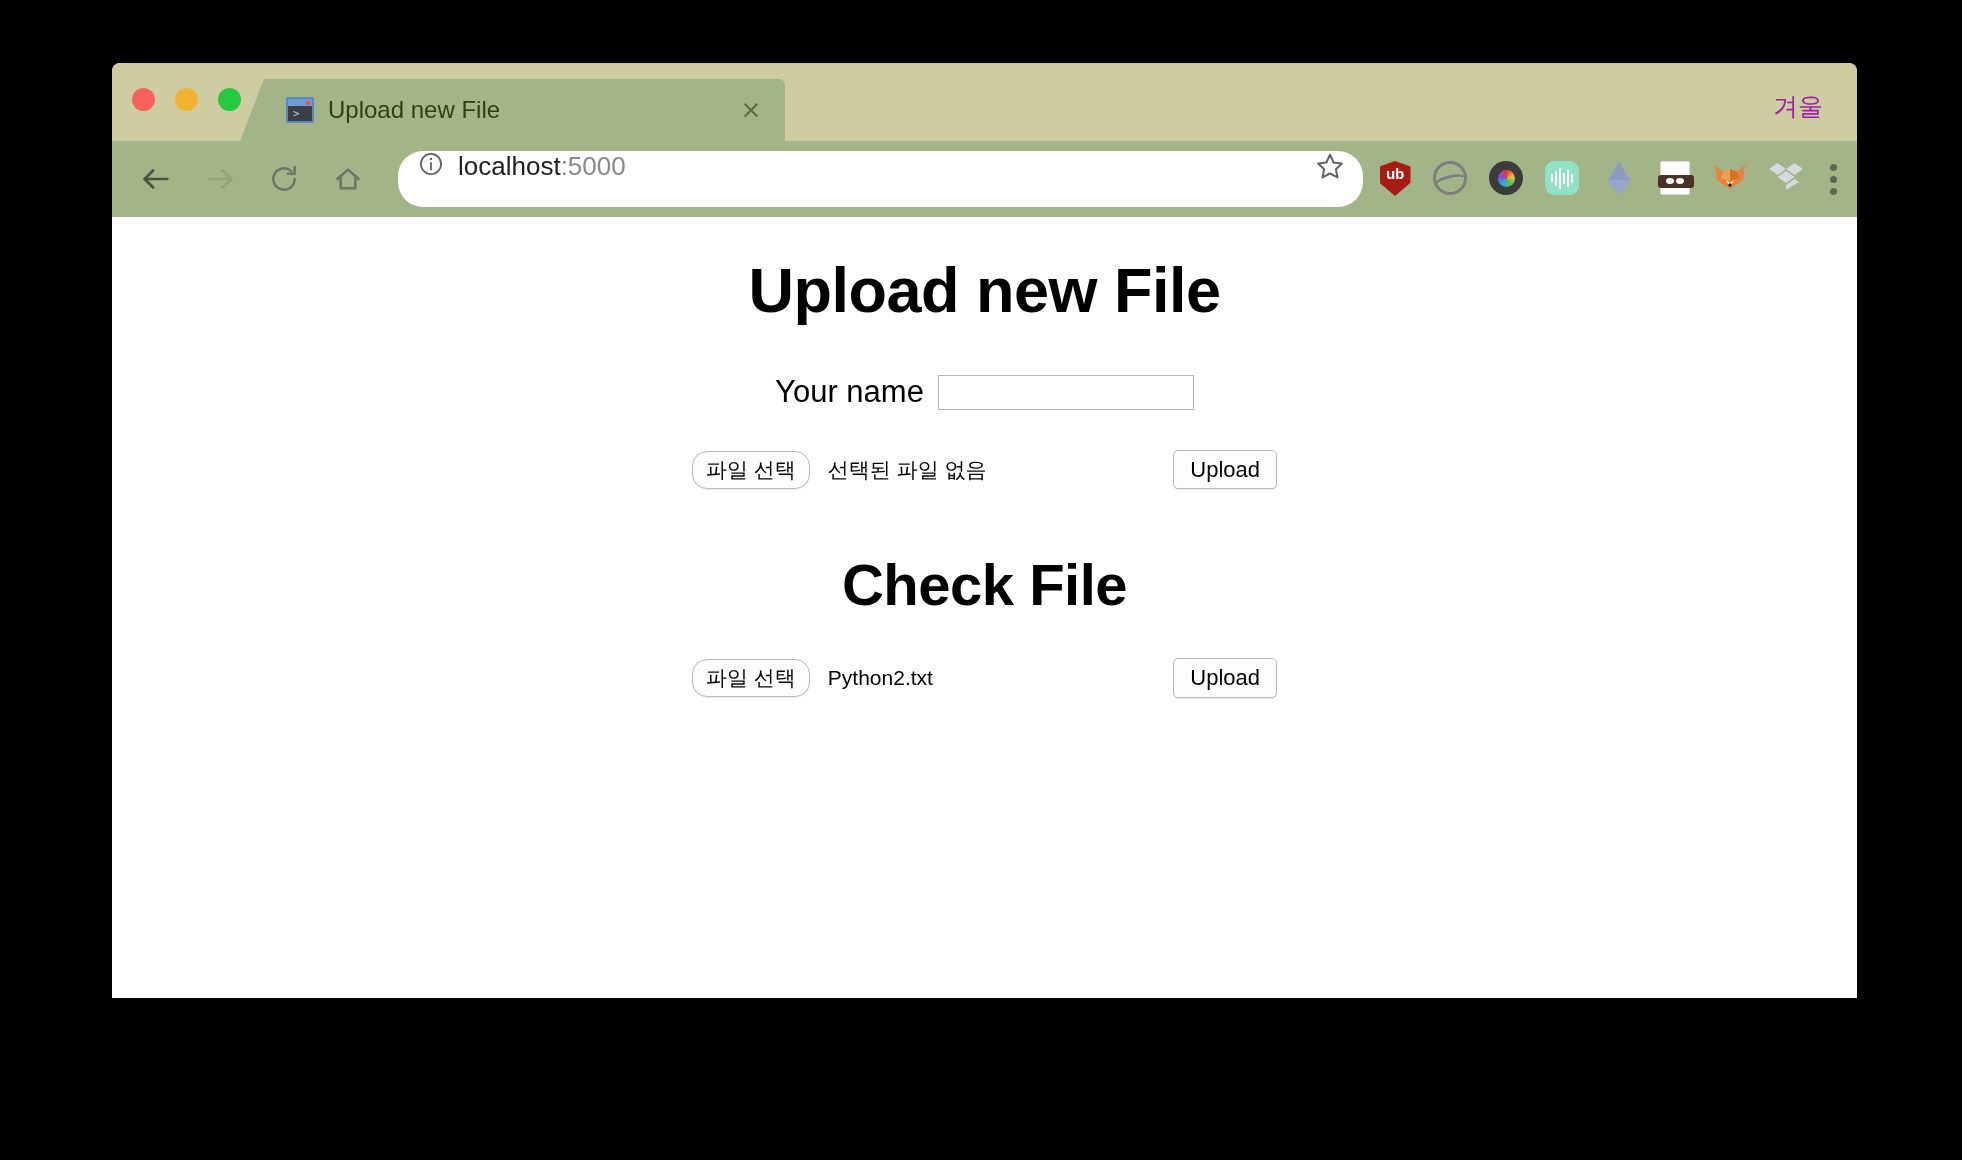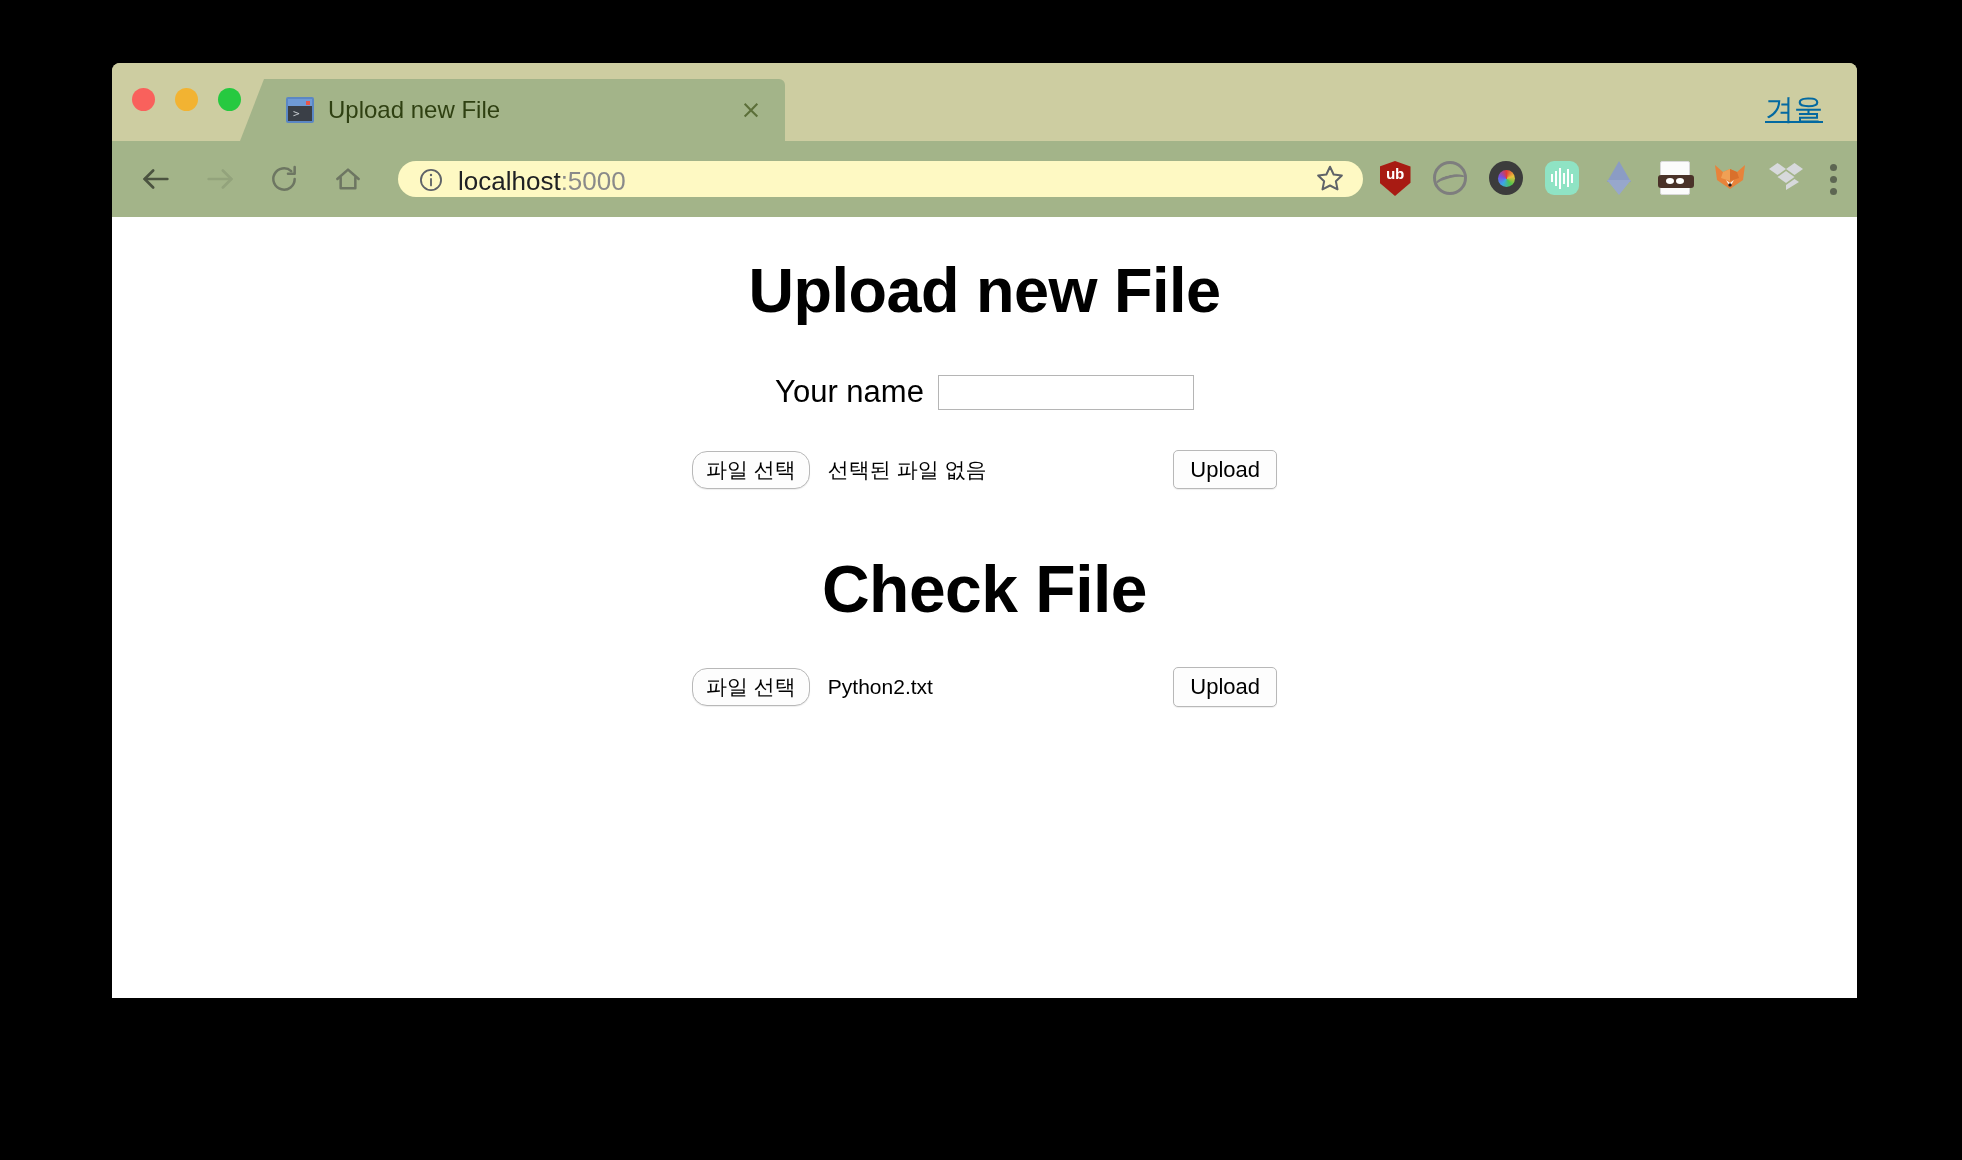--- a/index.html
+++ b/index.html
@@ -106,49 +106,48 @@
     left: 730px; top: 88px;
     width: 70px; height: 42px;
     background: #fdfbe9;
     clip-path: polygon(16px 0, 100% 0, 100% 100%, 0 100%);
     border-radius: 6px 6px 0 0;
   }
 
   #profile-name {
     position: absolute;
     right: 34px; top: 27px;
-    font-size: 29px;
-    color: #0369a1;
-    text-decoration: underline;
+    font-size: 25px;
+    color: #a21caf;
   }
 
   
   #toolbar {
     position: relative;
     height: 76px;
     background: #a3b489;
     display: flex;
     align-items: center;
   }
   .nav-btn {
     width: 56px; height: 56px;
     margin-left: 8px;
     display: flex; align-items: center; justify-content: center;
   }
   .nav-btn:first-child { margin-left: 16px; }
   .nav-btn svg { display: block; }
 
   #omnibox {
     flex: 1 1 auto;
-    height: 36px;
+    height: 56px;
     margin: 0 14px 0 22px;
-    background: #fef9c3;
+    background: #ffffff;
     border-radius: 25px;
     display: flex;
-    align-items: flex-end;
+    align-items: flex-start;
     padding: 0 18px 0 20px;
     min-width: 0;
   }
   #info-icon { flex: 0 0 auto; margin-right: 14px; }
   #url-text {
     flex: 1 1 auto;
     font-size: 26px;
     color: #202124;
     white-space: nowrap;
     overflow: hidden;
@@ -313,21 +312,21 @@
     font-weight: bold;
     color: #000000;
     margin: 0;
   }
   #heading-upload {
     font-size: 63px;
     padding-top: 37px;
     letter-spacing: -0.5px;
   }
   #heading-check {
-    font-size: 66px;
+    font-size: 58px;
     padding-top: 62px;
     letter-spacing: -0.5px;
   }
 
   #name-row {
     margin-top: 48px;
     display: flex;
     align-items: center;
     justify-content: center;
   }

